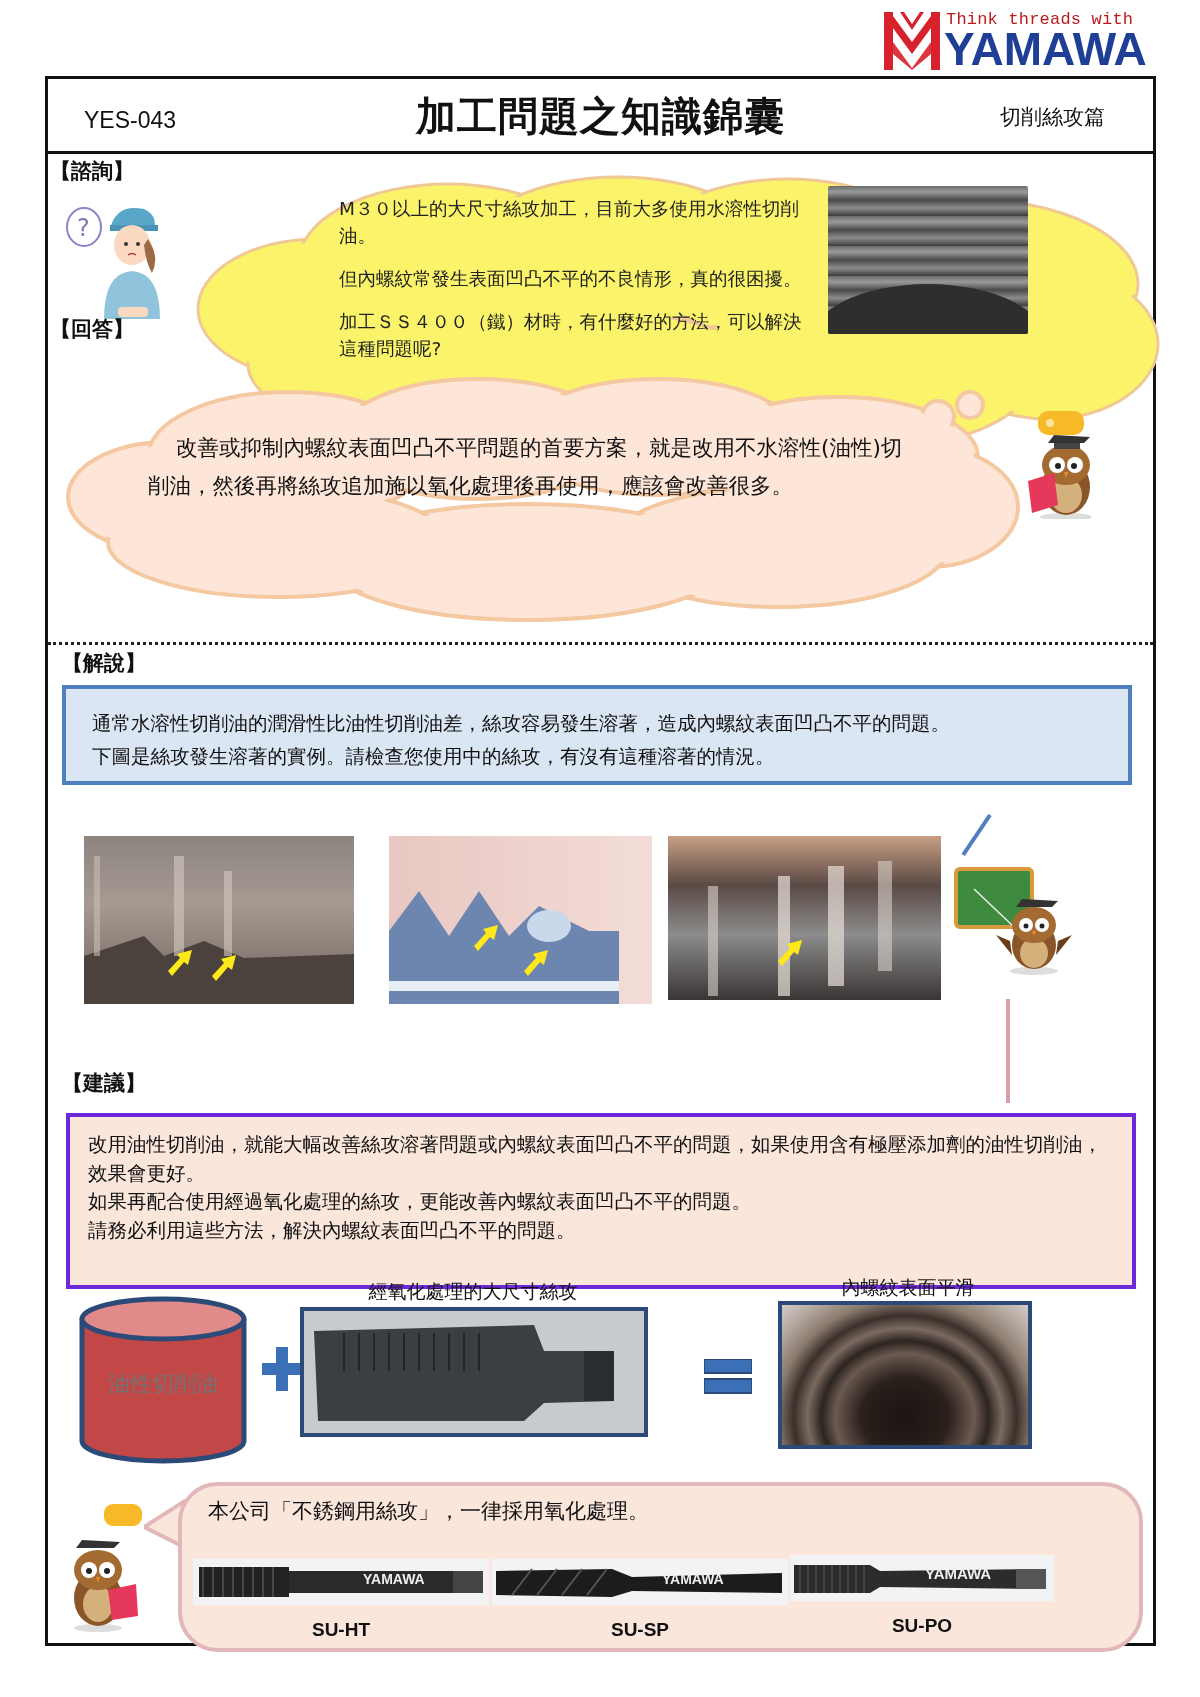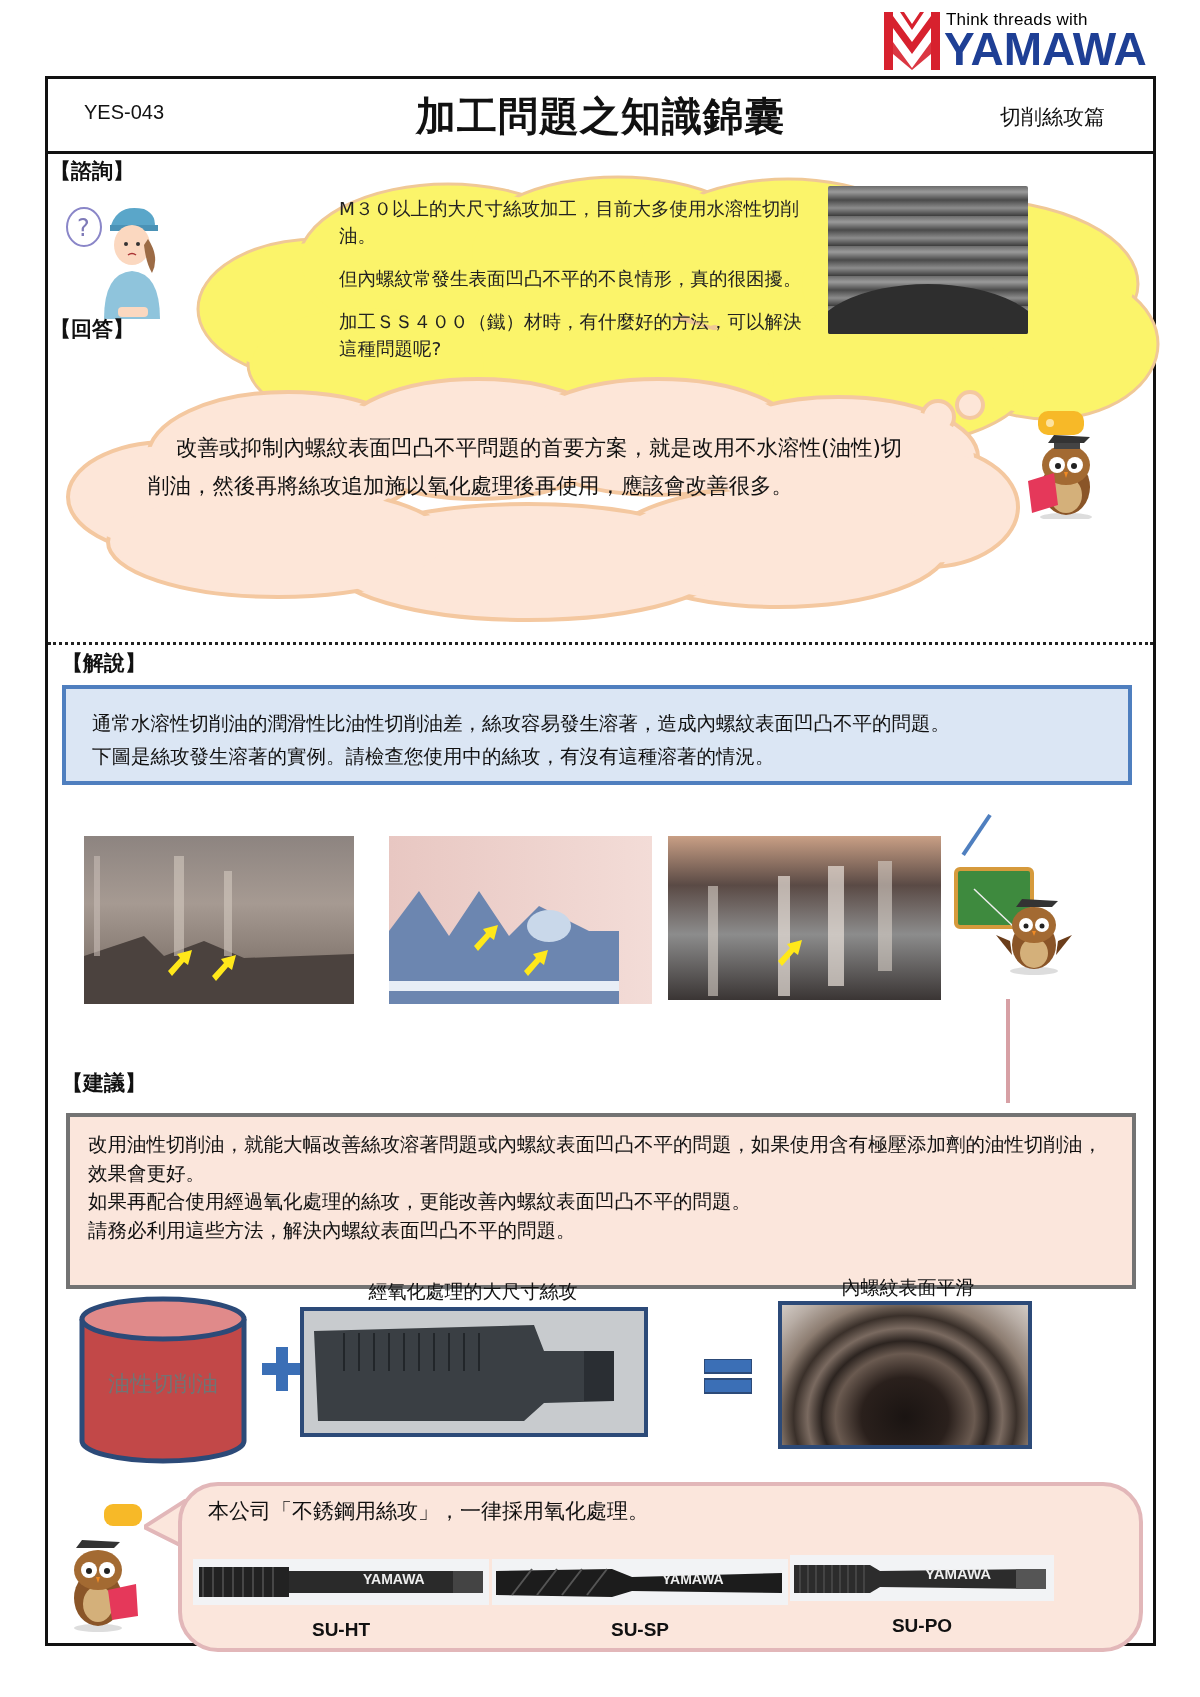--- a/index.html
+++ b/index.html
@@ -2,27 +2,27 @@
 <html><head>
 <meta charset="utf-8">
 <style>
   * { box-sizing: border-box; margin: 0; padding: 0; }
   html, body { width: 1200px; height: 1697px; background: #ffffff; overflow: hidden; }
   body { position: relative; font-family: "DejaVu Sans", "Liberation Sans", sans-serif; color: #111; }
 
   
   .logo { position: absolute; left: 884px; top: 8px; width: 256px; height: 64px; }
   .logo .mark { position: absolute; left: 0; top: 4px; width: 56px; height: 58px; }
-  .logo .tagline { position: absolute; left: 62px; top: 2px; font-size: 17px; color: #000000; font-family: Liberation Sans, sans-serif; letter-spacing: 0.2px; white-space: nowrap; }
+  .logo .tagline { position: absolute; left: 62px; top: 2px; font-size: 17px; color: #b91c1c; font-family: Liberation Mono, monospace; letter-spacing: 0.2px; white-space: nowrap; }
   .logo .brand { position: absolute; left: 60px; top: 16px; font-size: 46px; font-weight: bold; color: #1e3f95; font-family: "Liberation Sans", sans-serif; letter-spacing: 0px; line-height: 50px; white-space: nowrap; }
 
   
   .frame { position: absolute; left: 45px; top: 76px; width: 1111px; height: 1570px; border: 3px solid #111; }
   .header { position: absolute; left: 0; top: 0; width: 100%; height: 75px; border-bottom: 3px solid #111; }
-  .doc-id { position: absolute; left: 36px; top: 22px; font-size: 20px; font-family: "Liberation Sans", sans-serif; }
+  .doc-id { position: absolute; left: 36px; top: 28px; font-size: 23px; font-family: "Liberation Sans", sans-serif; }
   .doc-title { position: absolute; left: 0; right: 0; top: 10px; text-align: center; font-size: 40px; font-weight: bold; letter-spacing: 1px; }
   .doc-category { position: absolute; right: 48px; top: 24px; font-size: 21px; }
 
   .label { position: absolute; font-size: 21px; font-weight: bold; }
 
   
   .inq-cloud { position: absolute; left: 140px; top: 85px; width: 980px; height: 300px; }
   .inq-text { position: absolute; left: 245px; top: 100px; width: 535px; font-size: 18.5px; line-height: 27px; color: #222; }
   .inq-text p { margin: 16px; }
   .inq-text .indent { padding-left: 30px; }
@@ -42,21 +42,21 @@
   .exp-text { position: absolute; left: 26px; top: 18px; right: 20px; font-size: 19.5px; line-height: 33px; }
   .photo { position: absolute; overflow: hidden; }
   .ph1 { left: 36px; top: 757px; width: 270px; height: 168px; background: linear-gradient(180deg, #8d8480 0%, #a69a92 40%, #8a7e76 70%, #5c534f 100%); }
   .ph2 { left: 341px; top: 757px; width: 263px; height: 168px; background: linear-gradient(90deg, #e8c7c2 0%, #f3dcd7 100%); }
   .ph3 { left: 620px; top: 757px; width: 273px; height: 164px; background: linear-gradient(180deg, #c99f85 0%, #5a4a45 30%, #8c8c8c 60%, #3a3534 100%); }
   .chalk { position: absolute; left: 906px; top: 786px; width: 176px; height: 110px; }
   .line-blue { position: absolute; left: 940px; top: 736px; width: 4px; height: 48px; background: #4f7fbf; transform: rotate(34deg); transform-origin: top; }
   .line-pink { position: absolute; left: 958px; top: 920px; width: 4px; height: 104px; background: #d7a0a5; }
 
   
-  .sug-box { position: absolute; left: 18px; top: 1034px; width: 1070px; height: 176px; background: #fbe6dc; border: 4px solid #737373; }
+  .sug-box { position: absolute; left: 18px; top: 1034px; width: 1070px; height: 176px; background: #fbe6dc; border: 4px solid #6d28d9; }
   .sug-text { position: absolute; left: 18px; top: 14px; right: 14px; font-size: 19.5px; line-height: 28.5px; }
   .sug-text p { margin: 0; }
 
   
   .cyl { position: absolute; left: 30px; top: 1216px; width: 170px; height: 170px; }
   .plus { position: absolute; left: 214px; top: 1268px; width: 40px; height: 44px; }
   .tap-cap { position: absolute; left: 255px; top: 1200px; width: 340px; text-align: center; font-size: 19px; }
   .tap-photo { position: absolute; left: 252px; top: 1228px; width: 348px; height: 130px; background: #c8cbce; border: 4px solid #2c4a78; overflow: hidden; }
   .equals { position: absolute; left: 656px; top: 1280px; width: 48px; height: 36px; }
   .thread-cap { position: absolute; left: 730px; top: 1196px; width: 260px; text-align: center; font-size: 19px; }

